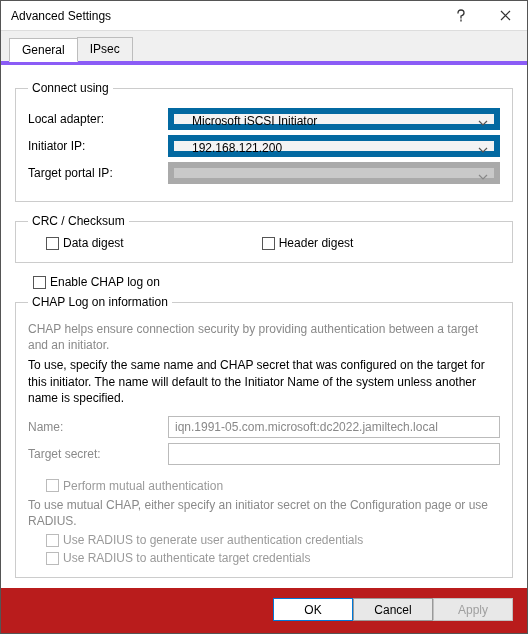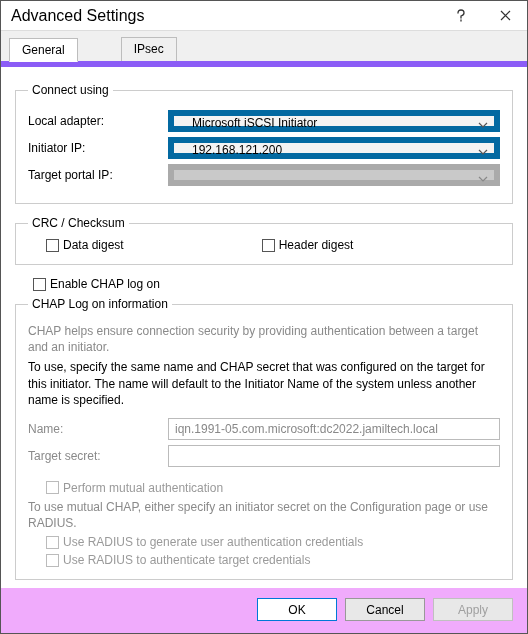--- a/index.html
+++ b/index.html
@@ -16,31 +16,30 @@
     flex-direction: column;
   }
   .titlebar {
     display: flex;
     align-items: center;
     height: 30px;
     padding-left: 10px;
     background: #fff;
     border-bottom: 1px solid #ddd;
   }
-  .titlebar .title { flex: 1; font-size: 16px; }
+  .titlebar .title { flex: 1; font-size: 12px; }
   .titlebar .btn {
     width: 44px; height: 30px;
     display: flex; align-items: center; justify-content: center;
   }
   .tabstrip {
     display: flex;
     padding: 6px 8px 0 8px;
     background: #f0f0f0;
-    border-bottom: 6px solid #8b5cf6;
-    gap: 44px;
+    border-bottom: 4px solid #8b5cf6;
   }
   .tab {
     padding: 4px 12px;
     border: 1px solid #bdbdbd;
     border-bottom: none;
     background: #f0f0f0;
     margin-right: -1px;
     position: relative;
   }
   .tab.active {
@@ -90,23 +89,23 @@
   .chk.disabled { color: #9a9a9a; }
   .chk.disabled .box { border-color:#bbb; }
   .helptext { color: #8a8a8a; margin: 4px 0; line-height: 1.35; }
   .desc { color: #000; margin: 2px 0 10px 0; line-height: 1.35; }
   .input {
     flex: 1; height: 22px; border: 1px solid #bbb; background:#fff;
     padding: 0 6px; display:flex; align-items:center; color:#888;
   }
   .row label.key2 { width: 140px; color:#8a8a8a; }
   .btnbar {
-    display:flex; justify-content:flex-end; gap:8px;
+    display:flex; justify-content:flex-end; gap:0;
     padding: 10px 14px 12px 0;
-    background:#f0abfc;
+    background:#b91c1c;
   }
   .pushbtn {
     width: 80px; height: 23px;
     border: 1px solid #999;
     background: #e8e8e8;
     display:flex; align-items:center; justify-content:center;
   }
   .pushbtn.default { border: 1px solid #0078d7; background:#fff; }
   .pushbtn.disabled { color:#a0a0a0; border-color:#c0c0c0; }
   svg { display:block; }

